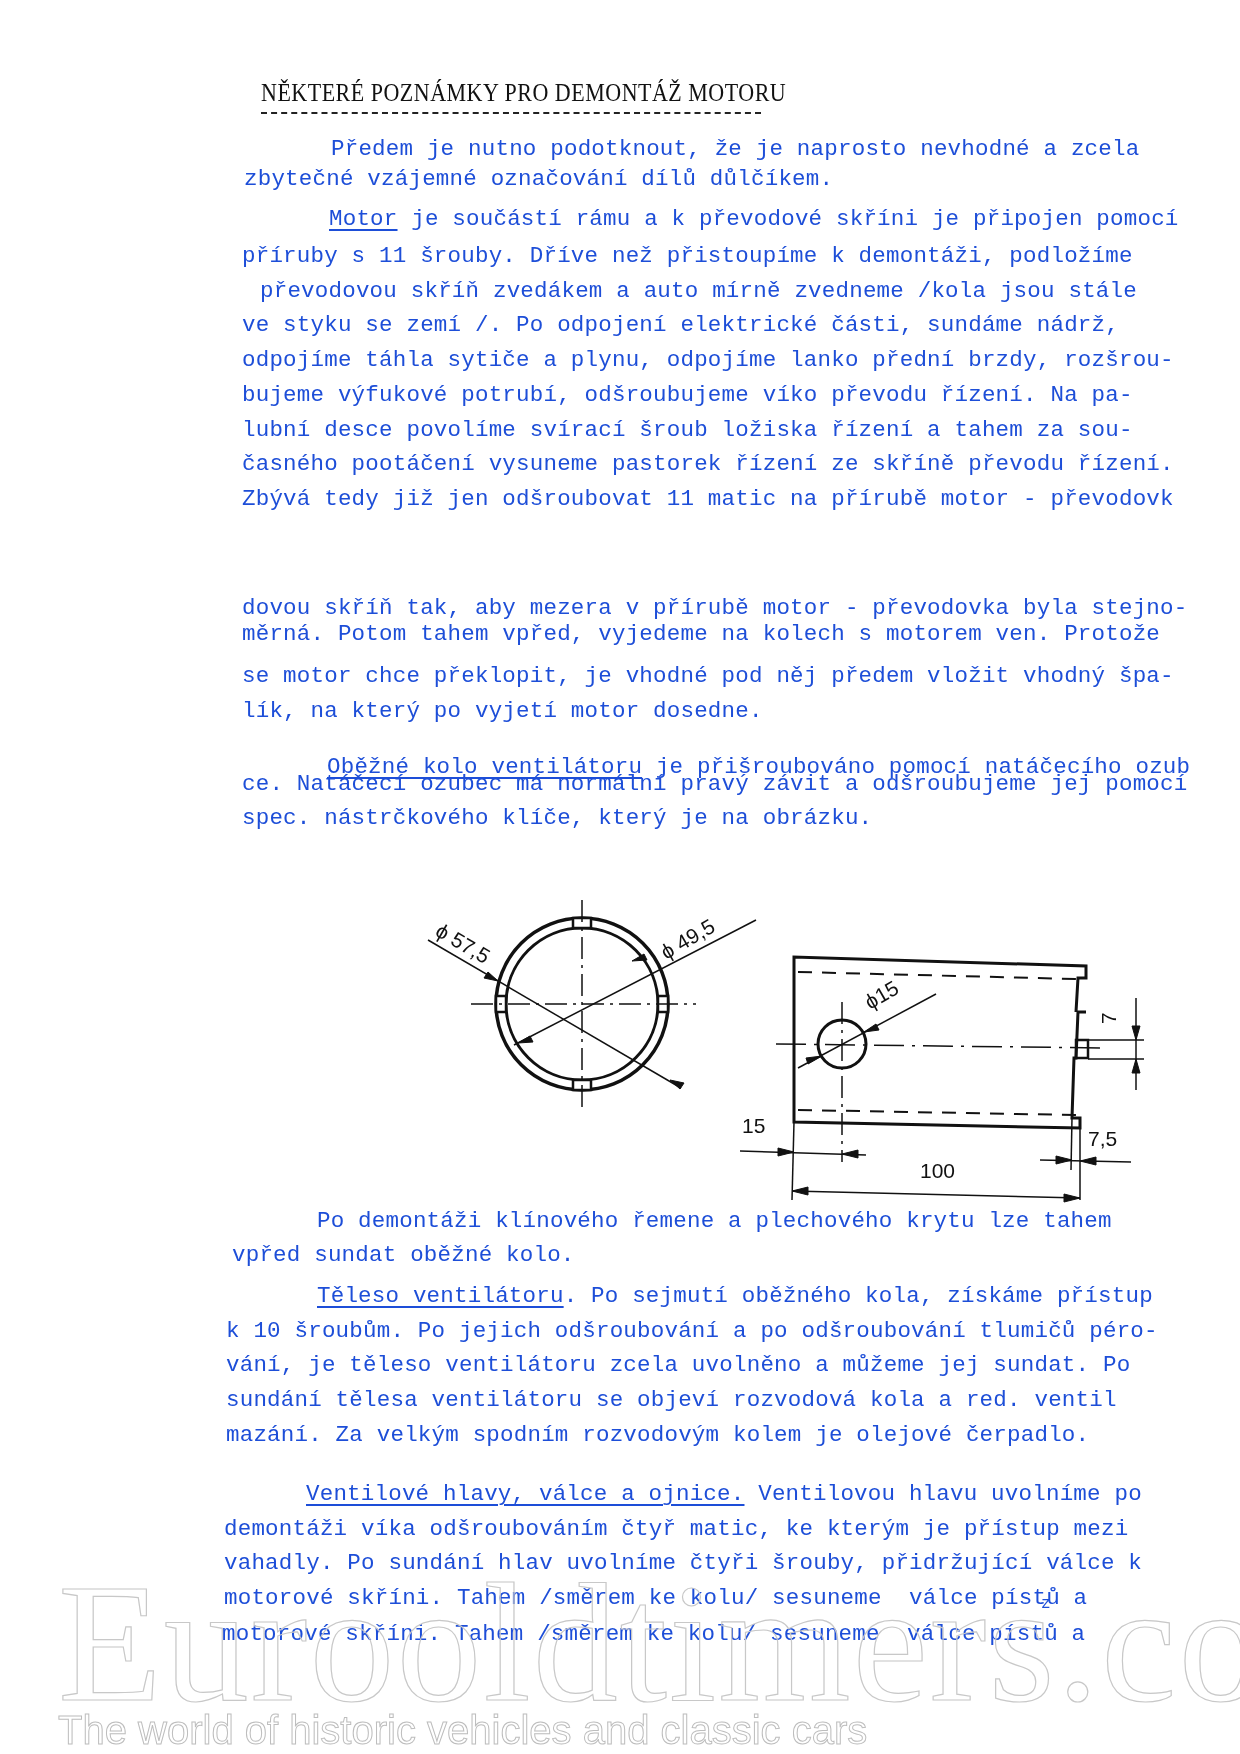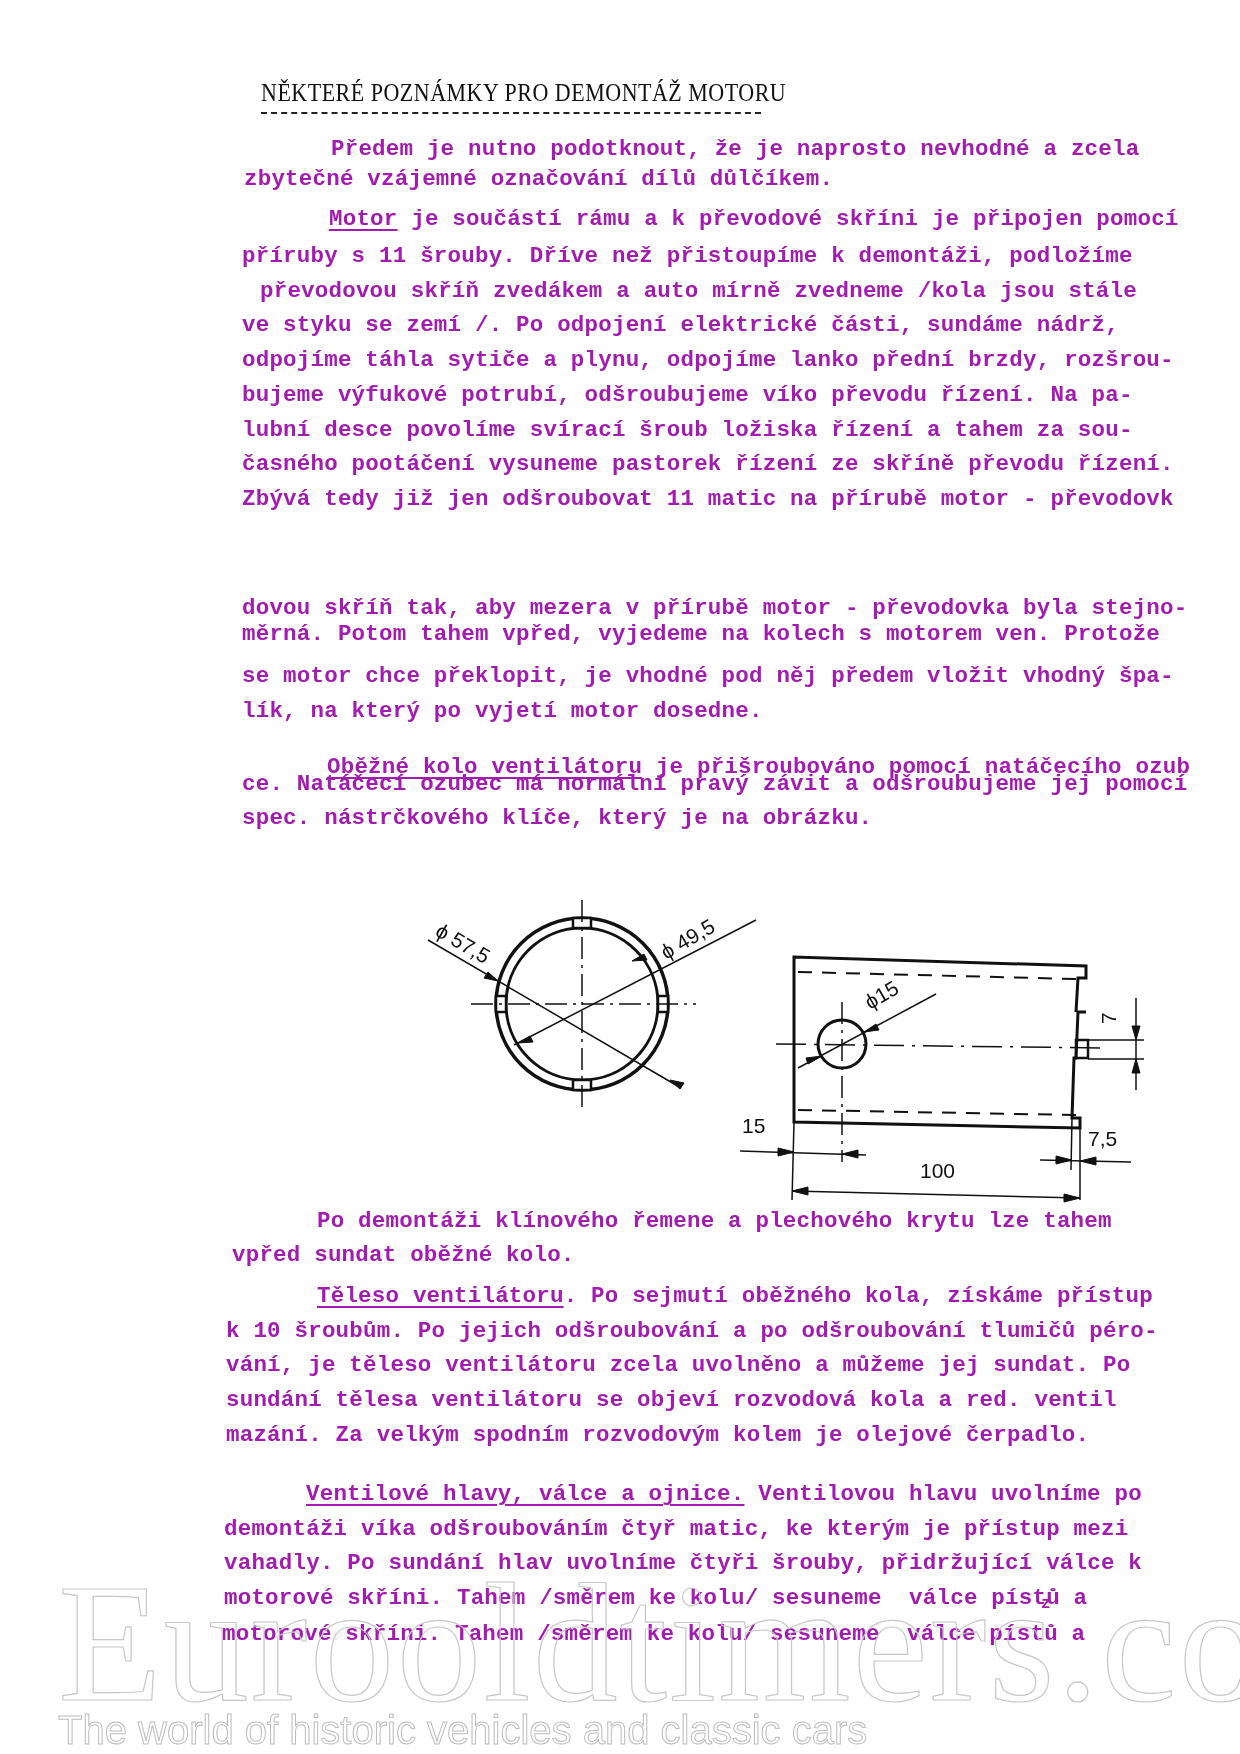--- a/index.html
+++ b/index.html
@@ -13,21 +13,21 @@
     position:absolute; left:225px; top:78px;
     font-family: "Liberation Serif", "DejaVu Serif", serif;
     font-size:22px; letter-spacing:0.5px; color:#111; transform:scaleY(1.15); transform-origin:left top;
   }
   .title-rule {
     position:absolute; left:225px; top:112px; width:500px; height:0;
     border-top:2px dashed #222;
   }
   .line {
     position:absolute; white-space:pre; font-size:22.5px; line-height:28px;
-    font-weight:bold; color:#a21caf; letter-spacing:0.2px;
+    font-weight:normal; color:#1d4ed8; letter-spacing:0.2px;
   }
   .u { text-decoration:underline; text-decoration-thickness:2px; text-underline-offset:4px; }
   svg.drawing { position:absolute; left:0; top:0; }
   .wm-big {
     position:absolute; left:22px; top:1558px;
     font-family:"Liberation Serif","DejaVu Serif",serif; font-size:170px; line-height:170px;
     color:transparent; -webkit-text-stroke:1.2px #c8c8c8; letter-spacing:2px;
   }
   .wm-small {
     position:absolute; left:22px; top:1708px;

